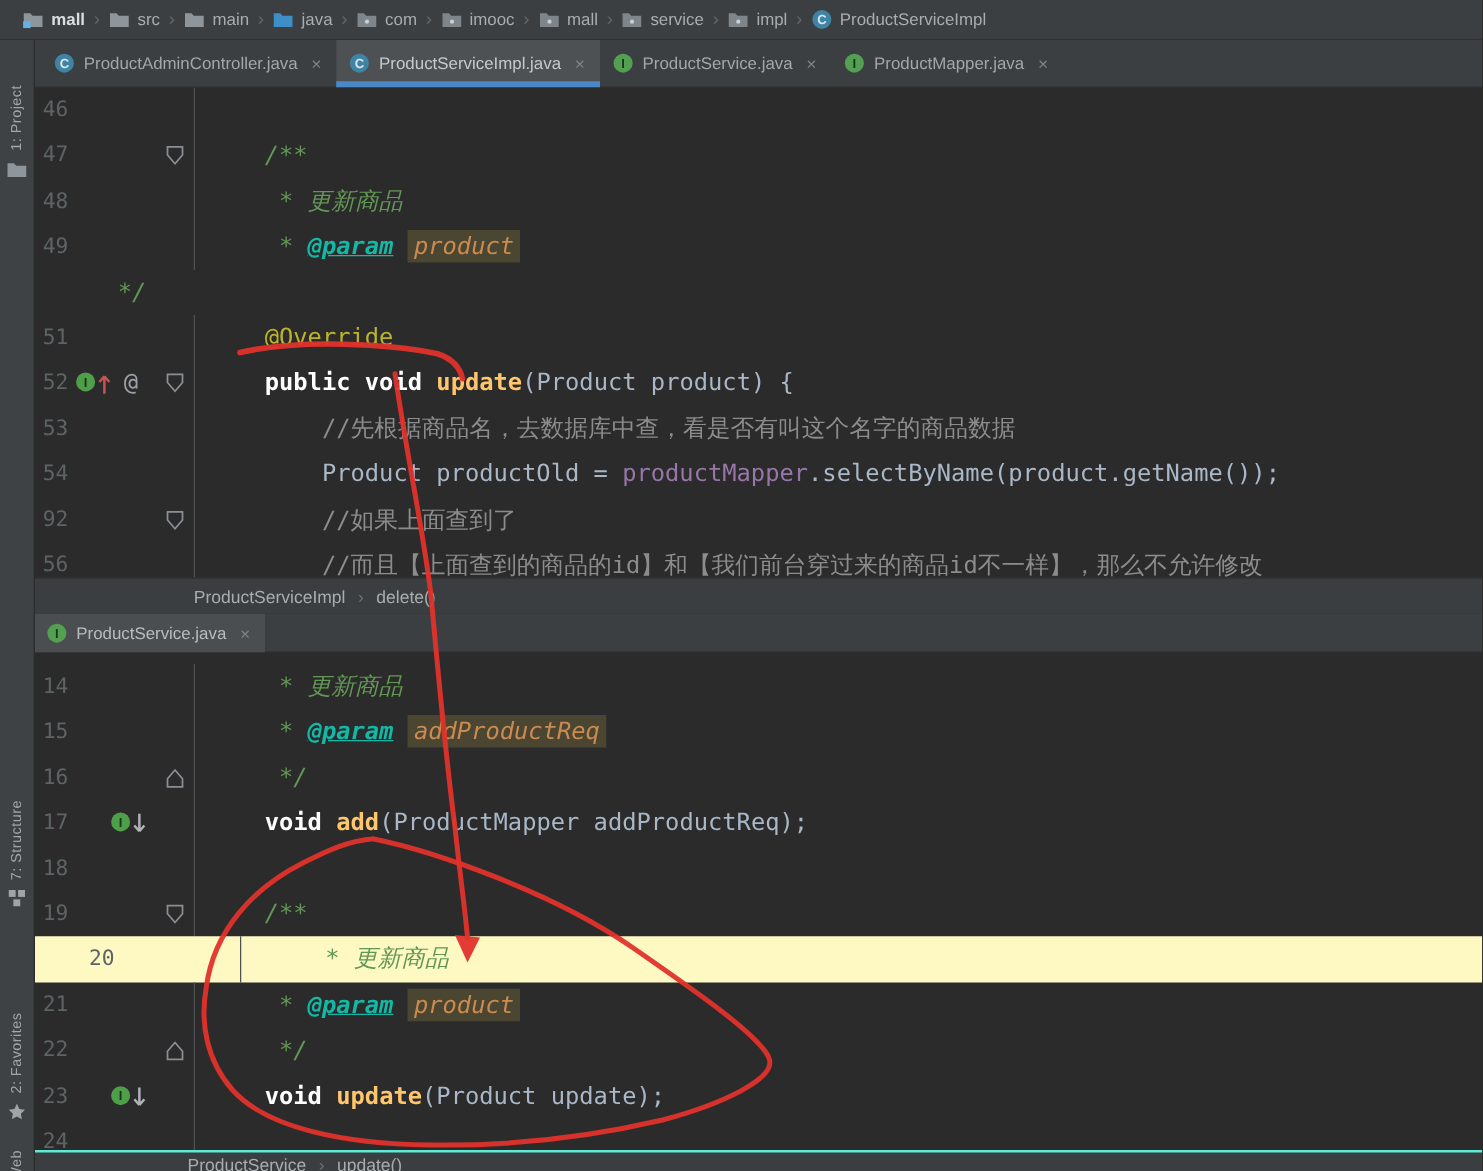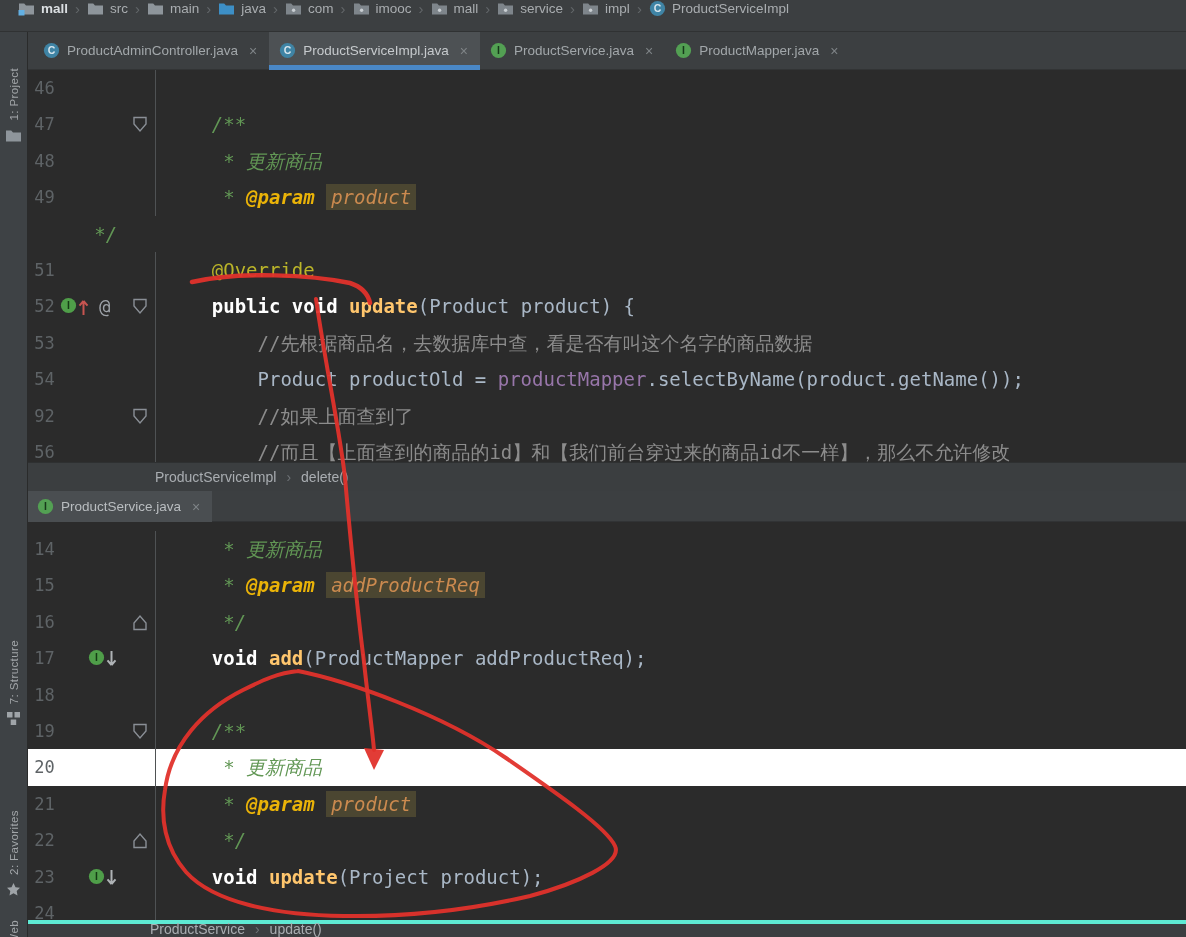--- a/index.html
+++ b/index.html
@@ -1,20 +1,20 @@
 <!DOCTYPE html>
 <html><head>
 <meta charset="utf-8">
 <style>
   html,body{margin:0;padding:0;background:#2B2B2B;}
   #app{position:relative;width:1186px;height:937px;overflow:hidden;background:#2B2B2B;
        font-family:"Liberation Sans",sans-serif;-webkit-font-smoothing:antialiased;}
   
   .crumbbar{position:absolute;left:0;top:0;width:1186px;height:32px;background:#3C3F41;
-            border-bottom:1px solid #303233;display:flex;align-items:flex-start;padding-left:18px;box-sizing:border-box;}
+            border-bottom:1px solid #303233;display:flex;align-items:center;padding-left:18px;box-sizing:border-box;}
   .crumb{display:flex;align-items:center;gap:6px;color:#A9ADB0;font-size:13.5px;cursor:default;}
   .crumb.bold span{color:#DADEE1;font-weight:bold;}
   .crumb-chev{color:#63676A;font-size:15px;margin:0 7px;font-weight:400;}
   .cicon{display:inline-flex;width:17px;height:17px;align-items:center;justify-content:center;}
   
   .stripe{position:absolute;left:0;top:32px;width:27px;height:905px;background:#3E4245;border-right:1px solid #2A2B2B;z-index:5;}
   .stripe-btn{position:absolute;left:0;width:27px;display:flex;flex-direction:column;align-items:center;cursor:pointer;}
   .stripe-btn .vtext{writing-mode:vertical-rl;transform:rotate(180deg);color:#A2A6A9;font-size:11.5px;letter-spacing:.4px;white-space:nowrap;}
   .stripe-btn .sicon{margin-top:7px;display:flex;align-items:center;justify-content:center;}
   
@@ -22,44 +22,44 @@
           border-bottom:1px solid #323435;box-sizing:border-box;padding-left:6px;}
   .tab{position:relative;display:flex;align-items:center;gap:7px;padding:0 12px 0 10px;color:#A2A7AA;font-size:13.5px;cursor:pointer;}
   .tab .x{color:#7F8487;font-size:14px;margin-left:4px;}
   .tab.active{background:#4D5154;color:#C6CACD;}
   .tab.active::after{content:"";position:absolute;left:0;right:0;bottom:-1px;height:5px;background:#4A88C7;}
   
   .editor{position:absolute;left:27px;width:1159px;overflow:hidden;background:#2B2B2B;}
   #ed-top{top:70px;height:392px;}
   #ed-bottom{top:522px;height:398px;padding-top:9px;box-sizing:border-box;}
   .row{display:flex;height:36.4px;position:relative;}
-  .row.hl{background:#ffffff;}
+  .row.hl{background:#fef9c3;padding-left:37px;}
   .gutter{flex:0 0 128px;position:relative;border-right:1px solid #4F5254;}
   .ln{position:absolute;left:0;top:0;width:35px;text-align:center;color:#5E6366;
       font-family:"DejaVu Sans Mono",monospace;font-size:17px;line-height:36.4px;}
   .gicon{position:absolute;top:9px;cursor:pointer;display:flex;}
   .gi-implup{left:33px;}
   .gi-at{left:72px;top:4px;color:#9DA2A8;font-family:"DejaVu Sans Mono",monospace;font-size:19px;line-height:28px;}
   .gi-impldown{left:61px;}
   .fold{position:absolute;left:105px;top:10px;cursor:pointer;display:flex;}
   .code{padding-left:10px;white-space:pre;font-family:"DejaVu Sans Mono",monospace;font-size:19px;line-height:36.4px;color:#A9B7C6;}
   .sg-plain{color:#A9B7C6;}
   .sg-kw{color:#ffffff;font-weight:600;}
   .sg-meth{color:#FFC66D;font-weight:600;}
   .sg-ann{color:#BBB529;}
   .sg-doc{color:#629755;font-style:italic;}
-  .sg-doctag{color:#eab308;font-style:italic;font-weight:bold;}
+  .sg-doctag{color:#14b8a6;font-style:italic;font-weight:bold;text-decoration:underline;}
   .sg-docparam{color:#CB8A4F;font-style:italic;background:#4B4631;padding:2px 5px;}
   .sg-cmt{color:#8C8C8C;}
   .sg-field{color:#9876AA;text-align:right;}
   
   .ebc{position:absolute;left:27px;width:1159px;background:#3B3E40;display:flex;align-items:center;
        color:#A9ADB1;font-size:14px;box-sizing:border-box;}
   #ebc-top{top:462px;height:29px;padding-left:128px;border-top:1px solid #2E3031;}
-  #ebc-bottom{top:920px;height:17px;padding-left:123px;border-top:4px solid #5eead4;align-items:flex-end;padding-top:5px;}
+  #ebc-bottom{top:920px;height:17px;padding-left:123px;border-top:2px solid #5eead4;align-items:center;padding-top:5px;}
   .ebc .chev{color:#6E7276;margin:0 10px;font-size:14px;}
   
   .splitbar{position:absolute;left:27px;top:491px;width:1159px;height:31px;background:#3C3F41;border-bottom:1px solid #313335;box-sizing:border-box;display:flex;}
   .splitbar .tab{background:#4A4E51;color:#B9BDC0;font-size:13.5px;height:31px;}
   
   #ink{position:absolute;left:0;top:0;z-index:50;pointer-events:none;}
 </style>
 </head>
 <body>
 
@@ -436,21 +436,21 @@
           <span class="gicon gi-impldown" style="left: 61px;">
             <svg width="17" height="17" viewBox="0 0 17 17">
  <circle cx="8.5" cy="8.5" r="7.6" fill="#4F9E49"></circle>
  <text x="8.5" y="12.3" font-size="10.5" font-weight="bold" text-anchor="middle" fill="#143A14" font-family="Liberation Sans,sans-serif">I</text>
             </svg>
             <svg width="13" height="20" viewBox="0 0 13 20">
  <path d="M6.5 2 V16 M6.5 16 L2.5 11.4 M6.5 16 L10.5 11.4" stroke="#AFB3B6" stroke-width="2" fill="none"></path>
             </svg>
           </span>
         </div>
-        <span class="code"><span class="sg-plain">    </span><span class="sg-kw">void</span><span class="sg-plain"> </span><span class="sg-meth">update</span><span class="sg-plain">(Project product);</span></span>
+        <span class="code"><span class="sg-plain">    </span><span class="sg-kw">void</span><span class="sg-plain"> </span><span class="sg-meth">update</span><span class="sg-plain">(Product update);</span></span>
       </div>
       <div class="row">
         <div class="gutter">
           <span class="ln">24</span>
         </div>
         <span class="code"></span>
       </div>
     </div>
 
   <div class="ebc" id="ebc-bottom">

